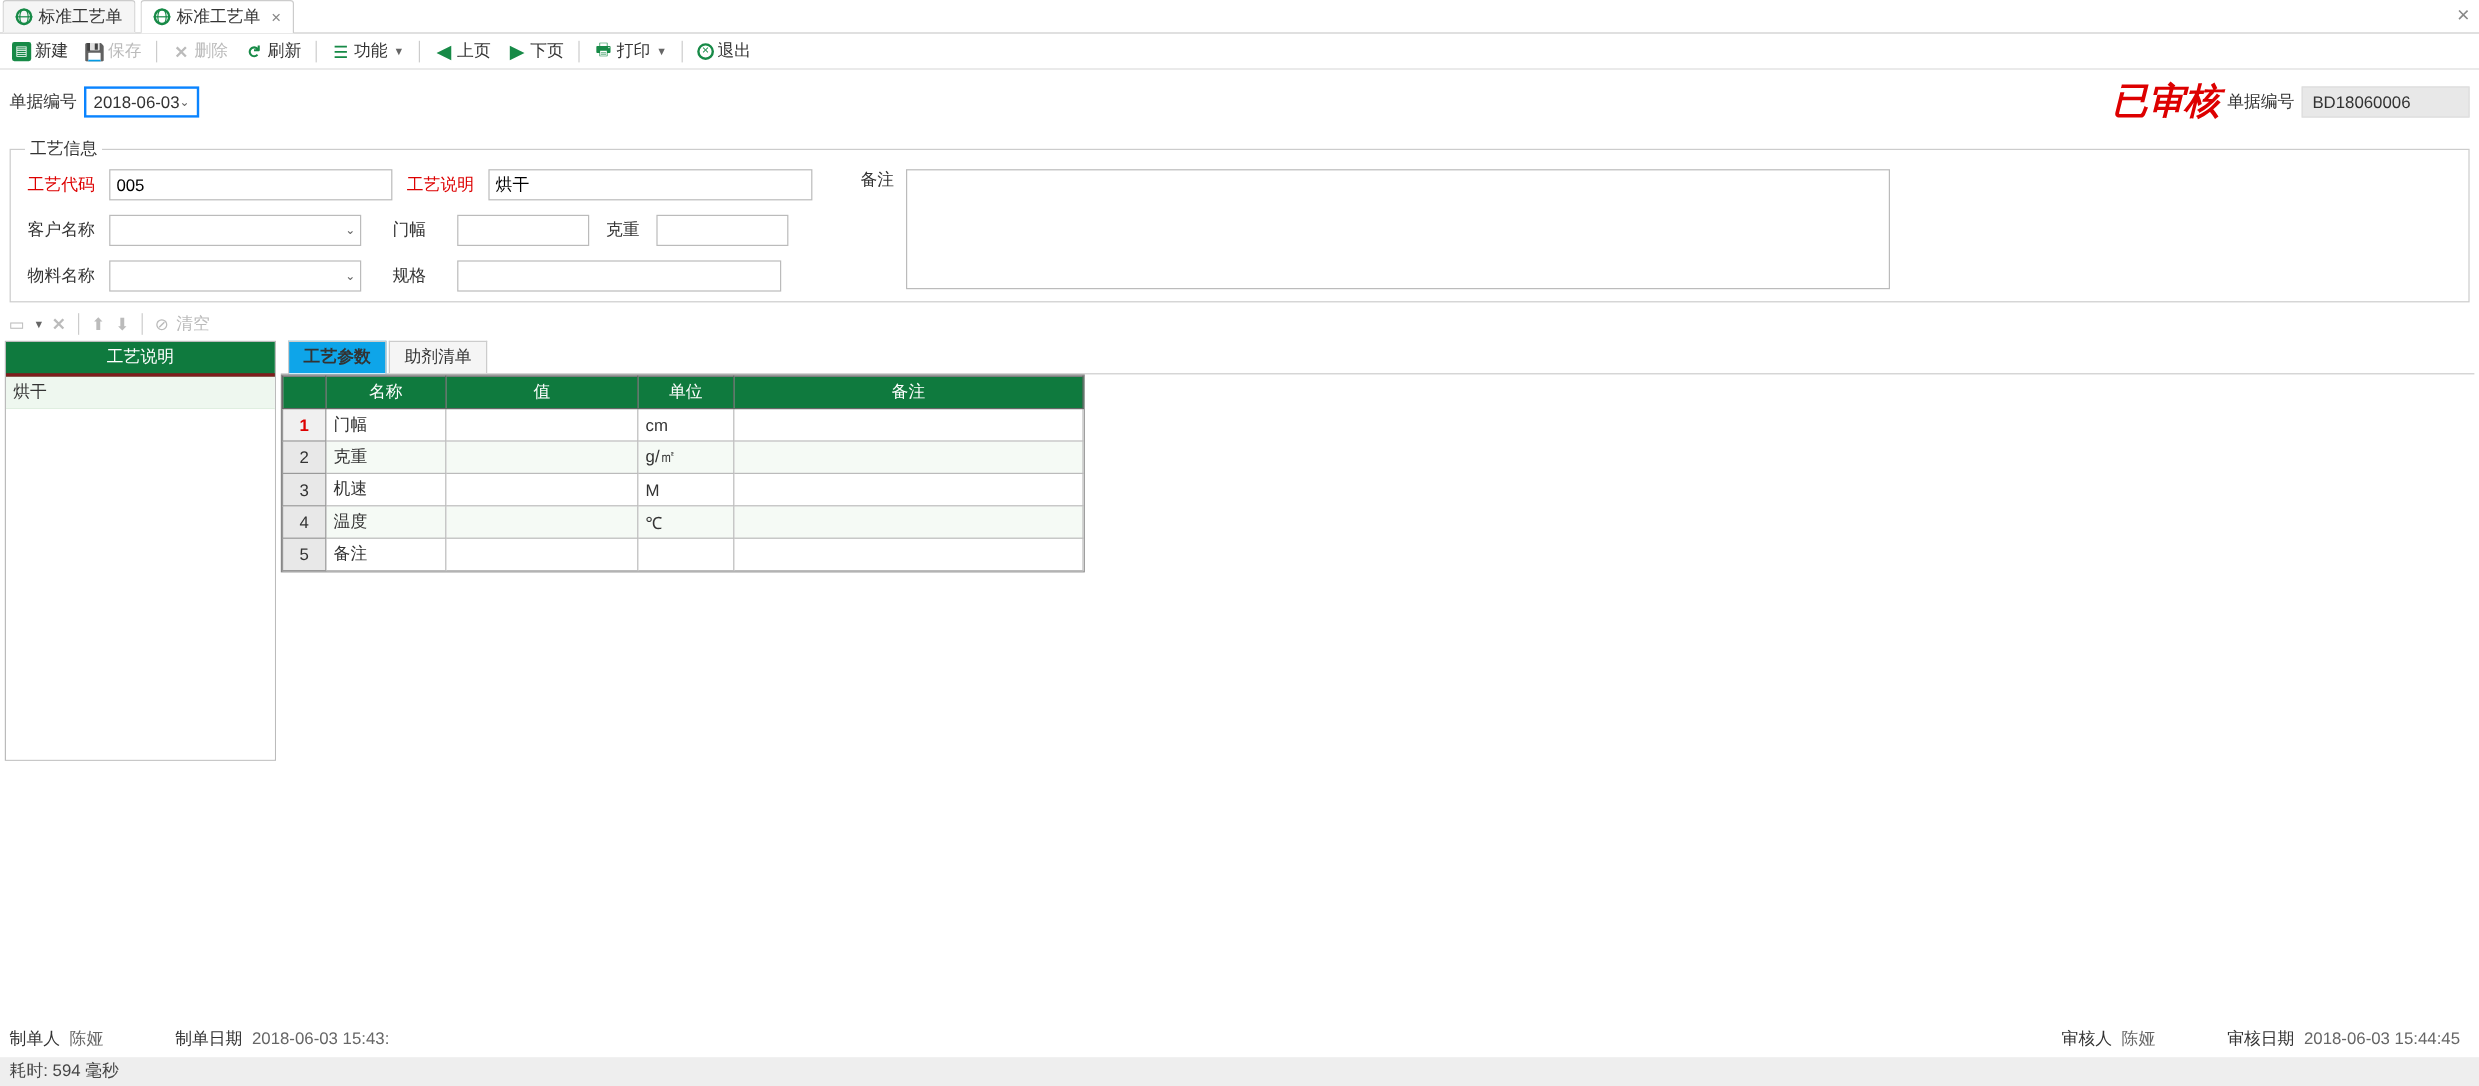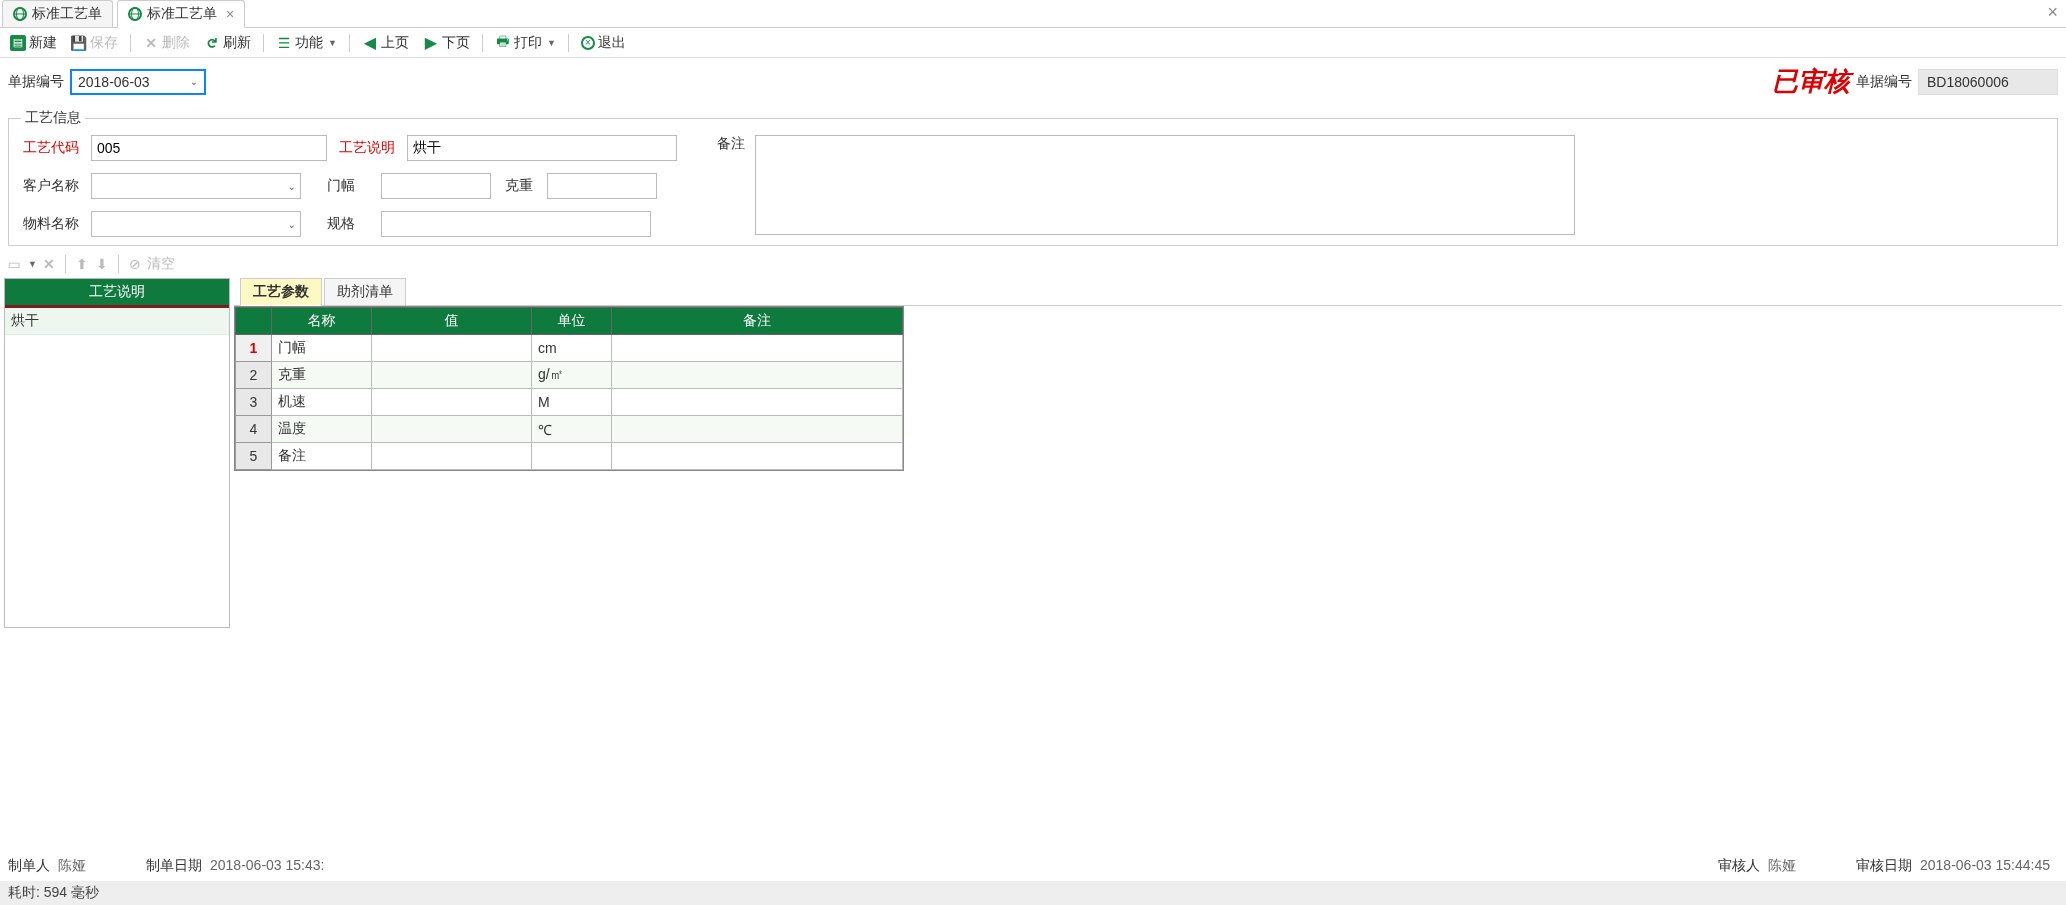--- a/index.html
+++ b/index.html
@@ -21,23 +21,23 @@
 .ic-save{color:#bbb}
 .ic-del{color:#bbb;font-weight:bold}
 .ic-refresh{color:#178a47;font-weight:bold;transform:rotate(90deg)}
 .ic-func{color:#178a47}
 .ic-arrow-l{color:#178a47;font-size:16px}
 .ic-arrow-r{color:#178a47;font-size:16px}
 .ic-print{color:#178a47}
 .ic-exit{color:#178a47;border:2px solid #178a47;border-radius:50%;width:14px;height:14px;font-size:10px;line-height:10px}
 .dd-caret{font-size:9px;color:#666;margin-left:2px}
 .header-row{display:flex;align-items:center;padding:6px 8px;gap:6px}
-.date-input{border:2px solid #0a84ff;padding:3px 6px;font-size:15px;display:flex;align-items:center;gap:40px}
+.date-input{border:2px solid #0a84ff;padding:3px 6px;font-size:15px;display:flex;align-items:center;}
 .date-caret{font-size:10px;color:#666}
-.approved{color:#d00;font-size:26px;font-family:STKaiti,KaiTi,serif;font-style:italic;font-weight:bold;margin-left:auto}
+.approved{color:#d00;font-size:30px;font-family:STKaiti,KaiTi,serif;font-style:italic;font-weight:bold;margin-left:auto}
 .doc-no-input{background:#e8e8e8;border:1px solid #ddd;padding:4px 8px;min-width:140px}
 fieldset{border:1px solid #ccc;margin:4px 8px;padding:8px 12px 8px;position:relative}
 legend{padding:0 4px;font-size:14px}
 .lbl{text-align:center}
 .lbl.req{color:#d00}
 .finput{border:1px solid #bbb;padding:3px 5px;height:26px;width:100%}
 .fcombo{border:1px solid #bbb;height:26px;display:flex;align-items:center;justify-content:flex-end;padding:0 4px}
 .fcombo .cb-caret{font-size:10px;color:#666}
 .ftextarea{border:1px solid #bbb;height:100px;width:820px;resize:none}
 .form-left{display:flex;flex-direction:column;gap:12px}
@@ -47,21 +47,21 @@
 .mid-toolbar .ic{color:#bbb}
 .mid-toolbar .clear{color:#bbb}
 .content-split{display:flex;gap:4px;padding:0 4px}
 .left-panel{width:226px;border:1px solid #bbb;display:flex;flex-direction:column}
 .left-panel .hdr{background:#0f7a3e;color:#fff;text-align:center;padding:4px 0;border-bottom:3px solid #7f1d1d}
 .left-panel .row{background:#eef7ef;padding:4px 6px;border-bottom:1px solid #dfeee0}
 .left-panel .filler{flex:1;background:#fff}
 .right-panel{flex:1;display:flex;flex-direction:column}
 .sub-tabs{display:flex;border-bottom:1px solid #ccc;padding-left:6px}
 .sub-tab{padding:4px 12px;border:1px solid #ccc;border-bottom:none;background:#f5f5f5;margin-right:2px}
-.sub-tab.active{background:#fef9c3;margin-bottom:-1px;border-bottom:1px solid #fff;font-weight:bold}
+.sub-tab.active{background:#0ea5e9;margin-bottom:-1px;border-bottom:1px solid #fff;font-weight:bold}
 .grid{border:1px solid #888}
 .grid table{border-collapse:collapse;width:100%}
 .grid th{background:#0f7a3e;color:#fff;font-weight:normal;padding:4px 6px;border:1px solid #666;text-align:center}
 .grid td{border:1px solid #bbb;padding:3px 6px;height:27px}
 .grid .rownum{background:#e8e8e8;text-align:center;width:36px;border:1px solid #999}
 .grid .rownum.sel{color:#d00;font-weight:bold}
 .grid tr.sel td{background:#f0f0f0}
 .grid tr.even td.datacell{background:#f5faf5}
 .grid tr.odd td.datacell{background:#fff}
 .grid-wrap{width:670px}

